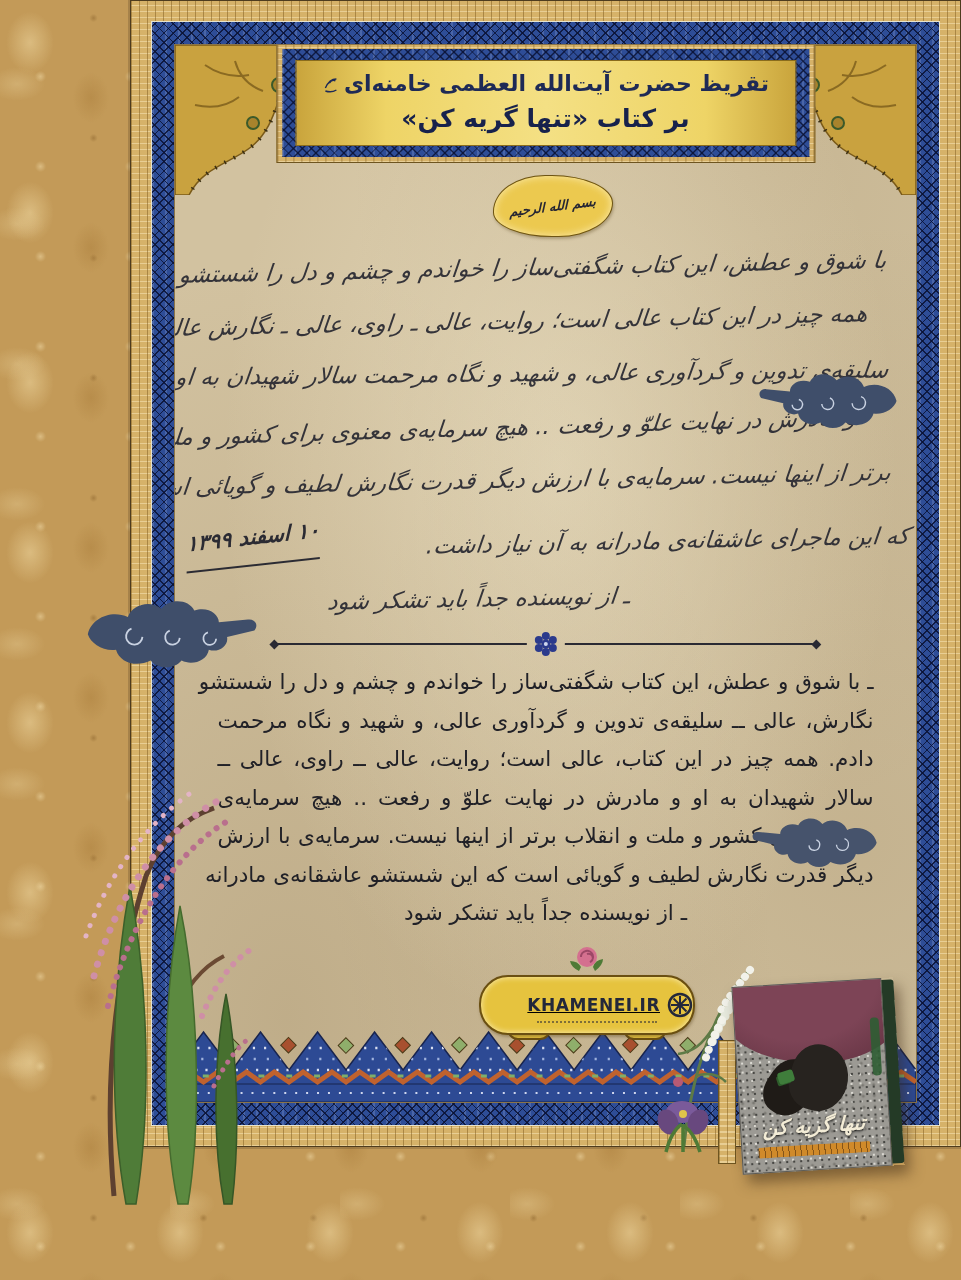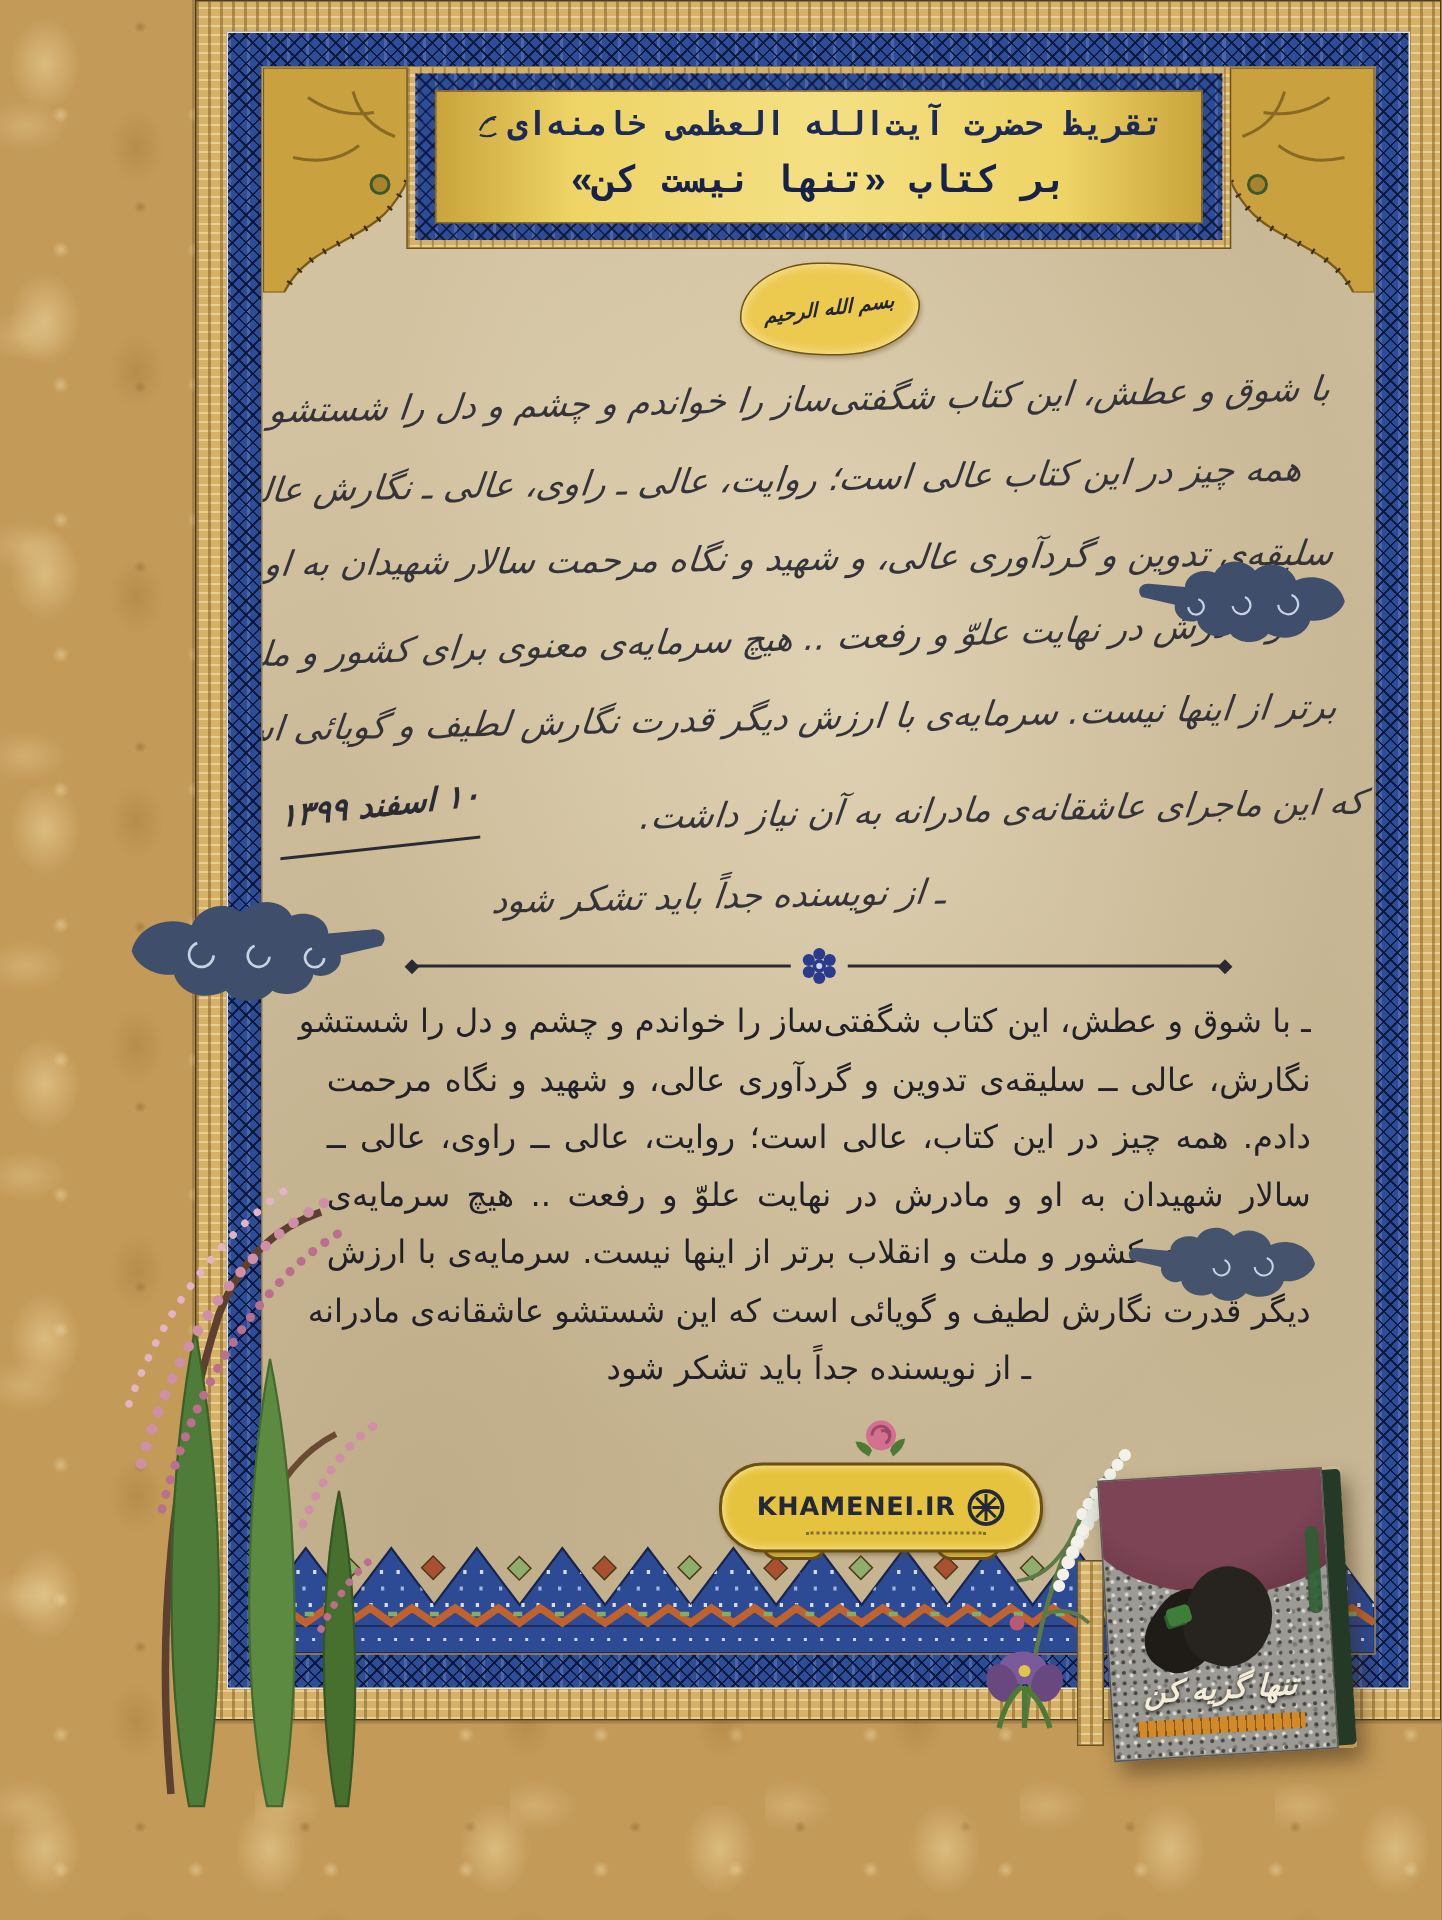--- a/index.html
+++ b/index.html
@@ -41,21 +41,21 @@
     background-color:#d2c2a0;
     background-image:
       radial-gradient(ellipse at 52% 40%, rgba(238,228,200,.55), transparent 62%),
       radial-gradient(ellipse at 15% 92%, rgba(148,124,84,.30), transparent 55%),
       radial-gradient(ellipse at 92% 75%, rgba(148,124,84,.22), transparent 55%),
       radial-gradient(ellipse at 80% 8%, rgba(150,128,88,.18), transparent 50%);
     border:1px solid #8a7448;
   }
   
   .banner{position:absolute; top:-2px; left:50%; transform:translateX(-50%); z-index:6;}
-  .banner-gold-edge{padding:5px; border:1px solid #6e5520;font-family:Liberation Mono, monospace;}
+  .banner-gold-edge{padding:5px; border:1px solid #6e5520;}
   .banner-blue{padding:11px 13px;}
   .banner-face{
     background:linear-gradient(90deg,#c9a43c 0%, #eed466 18%, #f4e084 50%, #eed466 82%, #c9a43c 100%);
     padding:10px 26px 12px; text-align:center; border:1px solid #8a6c1c; min-width:360px;
   }
   .banner-line1{font-size:22px; font-weight:bold; color:#1e2a56; white-space:nowrap;}
   .banner-line2{font-size:25px; font-weight:bold; color:#17224c; margin-top:8px; white-space:nowrap;}
   .honorific{display:inline-block; vertical-align:middle; margin-right:6px;}
   
   .corner-orn{position:absolute; top:0; width:175px; height:150px; z-index:4;}
@@ -113,22 +113,23 @@
   .typed-line{
     font-size:21.5px; line-height:38.5px; font-weight:500; white-space:nowrap;
     text-align:justify; text-align-last:justify;
   }
   .typed-line.center{text-align:center; text-align-last:center; white-space:normal;}
   
   .badge-wrap{position:absolute; left:298px; top:896px; width:228px; z-index:4; text-align:center;}
   .badge{
     position:relative; margin:0 auto; width:212px; height:56px; background:#e6c33e;
     border:2px solid #6a4f12; border-radius:29px;
-    display:flex; align-items:center; justify-content:center; gap:7px;
+    display:flex; align-items:center; justify-content:flex-start; gap:7px;
     box-shadow:inset 0 0 6px rgba(255,245,200,.9), 1px 2px 3px rgba(90,70,30,.4);
+    text-decoration:underline;
   }
   .badge::before,.badge::after{
     content:""; position:absolute; bottom:-7px; width:40px; height:18px; background:#e6c33e;
     border:2px solid #6a4f12; border-radius:12px; z-index:-1;
   }
   .badge::before{left:26px;} .badge::after{right:26px;}
   .badge-label{font-size:17px; font-weight:bold; color:#23283a; letter-spacing:.5px; direction:ltr;}
   .badge-tagline{width:120px; border-bottom:2px dotted rgba(40,40,50,.55); position:absolute; bottom:10px; left:56px;}
   
   .zigzag{position:absolute; left:0; bottom:0; width:100%; height:76px; z-index:2;}
@@ -194,21 +195,21 @@
           <circle cx="78" cy="78" r="6" fill="#a8832c" stroke="#3c5a2a" stroke-width="2"></circle>
         </svg>
 
         <div class="banner">
           <div class="banner-gold-edge gold-pat">
             <div class="banner-blue blue-pat">
               <div class="banner-face">
                 <div class="banner-line1"><span>تقریظ حضرت آیت‌الله العظمی خامنه‌ای</span><svg class="honorific" width="16" height="18" viewBox="0 0 16 18">
                       <path d="M3,12 q4,-9 11,-9 M3,15 q6,2 11,-1 M7,7 q3,-4 6,-2" stroke="#1e2a56" fill="none" stroke-width="1.4"></path>
                     </svg></div>
-                <div class="banner-line2">بر کتاب «تنها نیست کن»</div>
+                <div class="banner-line2">بر کتاب «تنها گریه کن»</div>
               </div>
             </div>
           </div>
         </div>
 
         <div class="bismillah">
           <span>بسم الله الرحیم</span>
         </div>
 
         <div class="manuscript">

